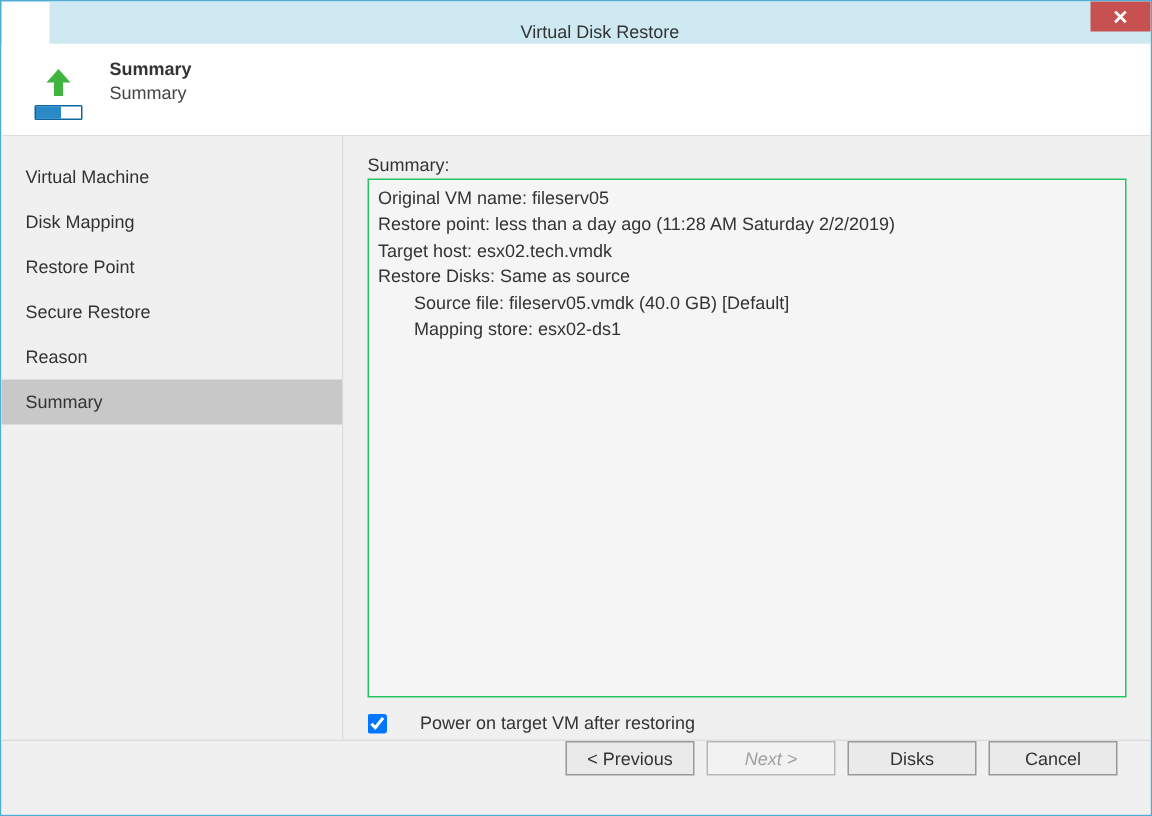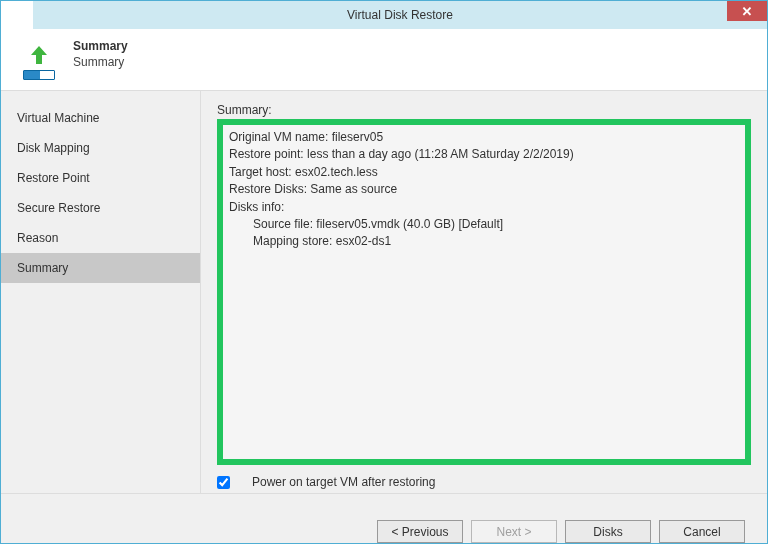--- a/index.html
+++ b/index.html
@@ -1,39 +1,39 @@
 <!DOCTYPE html>
 <html><head>
   <meta charset="utf-8">
   <style>
     * { box-sizing: border-box; margin: 0; padding: 0; }
     html, body { width: 768px; height: 544px; font-family: "Segoe UI", Tahoma, sans-serif; font-size: 12px; color: #333; }
     .window { width: 768px; height: 544px; background: #fff; border: 1px solid #4faed4; display: flex; flex-direction: column; }
-    .titlebar { height: 28px; background: #cee9f2; display: flex; align-items: center; justify-content: center; position: relative; border-bottom: 1px solid #cee9f2; margin-left: 32px; }
+    .titlebar { height: 28px; background: #cee9f2; display: flex; align-items: flex-end; justify-content: center; position: relative; border-bottom: 1px solid #cee9f2; margin-left: 32px; }
     .titlebar-title { font-size: 12px; color: #333; }
     .close-btn { position: absolute; right: 0; top: 0; width: 40px; height: 20px; background: #c75050; color: #fff; display: flex; align-items: center; justify-content: center; font-weight: bold; font-family: Arial; font-size: 13px; cursor: pointer; }
     .header { height: 62px; padding: 10px 16px; display: flex; align-items: flex-start; gap: 12px; border-bottom: 1px solid #ddd; background: #fff; }
     .header-icon { width: 44px; height: 44px; display: flex; flex-direction: column; align-items: center; justify-content: center; gap: 3px;}
     .arrow-up { width: 24px; height: 24px; }
     .disk-bar { width: 32px; height: 10px; border: 1px solid #0a66a0; border-radius: 1px; background: linear-gradient(to right, #2a89c7 0%, #2a89c7 55%, #fff 55%, #fff 100%); }
     .header-text h1 { font-size: 12px; font-weight: bold; color: #333; }
     .header-text p { font-size: 12px; color: #444; margin-top: 2px; }
     .body { flex: 1; display: flex; min-height: 0; background: #f0f0f0; }
-    .sidebar { width: 200px; background: #f0f0f0; padding-top: 12px; border-right: 1px solid #ddd; }
+    .sidebar { width: 228px; background: #f0f0f0; padding-top: 12px; border-right: 1px solid #ddd; }
     .sidebar-item { padding: 8px 16px; font-size: 12px; color: #333; cursor: pointer; }
     .sidebar-item.selected { background: #c8c8c8; }
     .content { flex: 1; background: #f0f0f0; padding: 12px 16px 0 16px; display: flex; flex-direction: column; }
     .summary-label { font-size: 12px; color: #333; margin-bottom: 2px; }
-    .summary-box { flex: 1; background: #f5f5f5; border: 6px solid #22c55e; padding: 4px 6px; font-size: 12px; color: #333; line-height: 1.45; overflow: auto; }
+    .summary-box { flex: 1; background: #f5f5f5; border: 1px solid #22c55e; padding: 4px 6px; font-size: 12px; color: #333; line-height: 1.45; overflow: auto; }
     .summary-box .indent { padding-left: 24px; display: block; }
     .footer-check { padding: 10px 0 4px 0; display: flex; align-items: center; gap: 22px; }
     .footer-check input { width: 13px; height: 13px; }
-    .buttons { height: 50px; background: #f0f0f0; border-top: 1px solid #ddd; display: flex; align-items: flex-end; justify-content: flex-end; gap: 8px; padding: 0 22px; }
+    .buttons { height: 50px; background: #f0f0f0; border-top: 1px solid #ddd; display: flex; align-items: flex-start; justify-content: flex-end; gap: 8px; padding: 0 22px; }
     button.wiz { width: 86px; height: 23px; background: #eaeaea; border: 1px solid #999; font-size: 12px; color: #333; cursor: pointer; }
-    button.wiz:disabled { color: #a0a0a0; border-color: #b8b8b8; background: #f2f2f2; cursor: default; }
+    button.wiz:disabled { color: #a0a0a0; border-color: #b8b8b8; background: #f2f2f2; cursor: default; font-style: italic; }
   </style>
 </head>
 <body>
 
 <div class="window">
 
   <div class="titlebar">
     <span class="titlebar-title">Virtual Disk Restore</span>
     <div class="close-btn">
       <span>✕</span>
@@ -61,23 +61,22 @@
       <div class="sidebar-item"><span>Secure Restore</span></div>
       <div class="sidebar-item"><span>Reason</span></div>
       <div class="sidebar-item selected"><span>Summary</span></div>
     </div>
 
     <div class="content">
       <div class="summary-label">Summary:</div>
       <div class="summary-box">
         <div>Original VM name: fileserv05</div>
         <div>Restore point: less than a day ago (11:28 AM Saturday 2/2/2019)</div>
-        <div>Target host: esx02.tech.less</div>
+        <div>Target host: esx02.tech.vmdk</div>
         <div>Restore Disks: Same as source</div>
-        <div>Disks info:</div>
         <span class="indent">Source file: fileserv05.vmdk (40.0 GB) [Default]</span>
         <span class="indent">Mapping store: esx02-ds1</span>
       </div>
       <div class="footer-check">
         <input type="checkbox" checked="" style="">
         <label>Power on target VM after restoring</label>
       </div>
     </div>
   </div>
 

